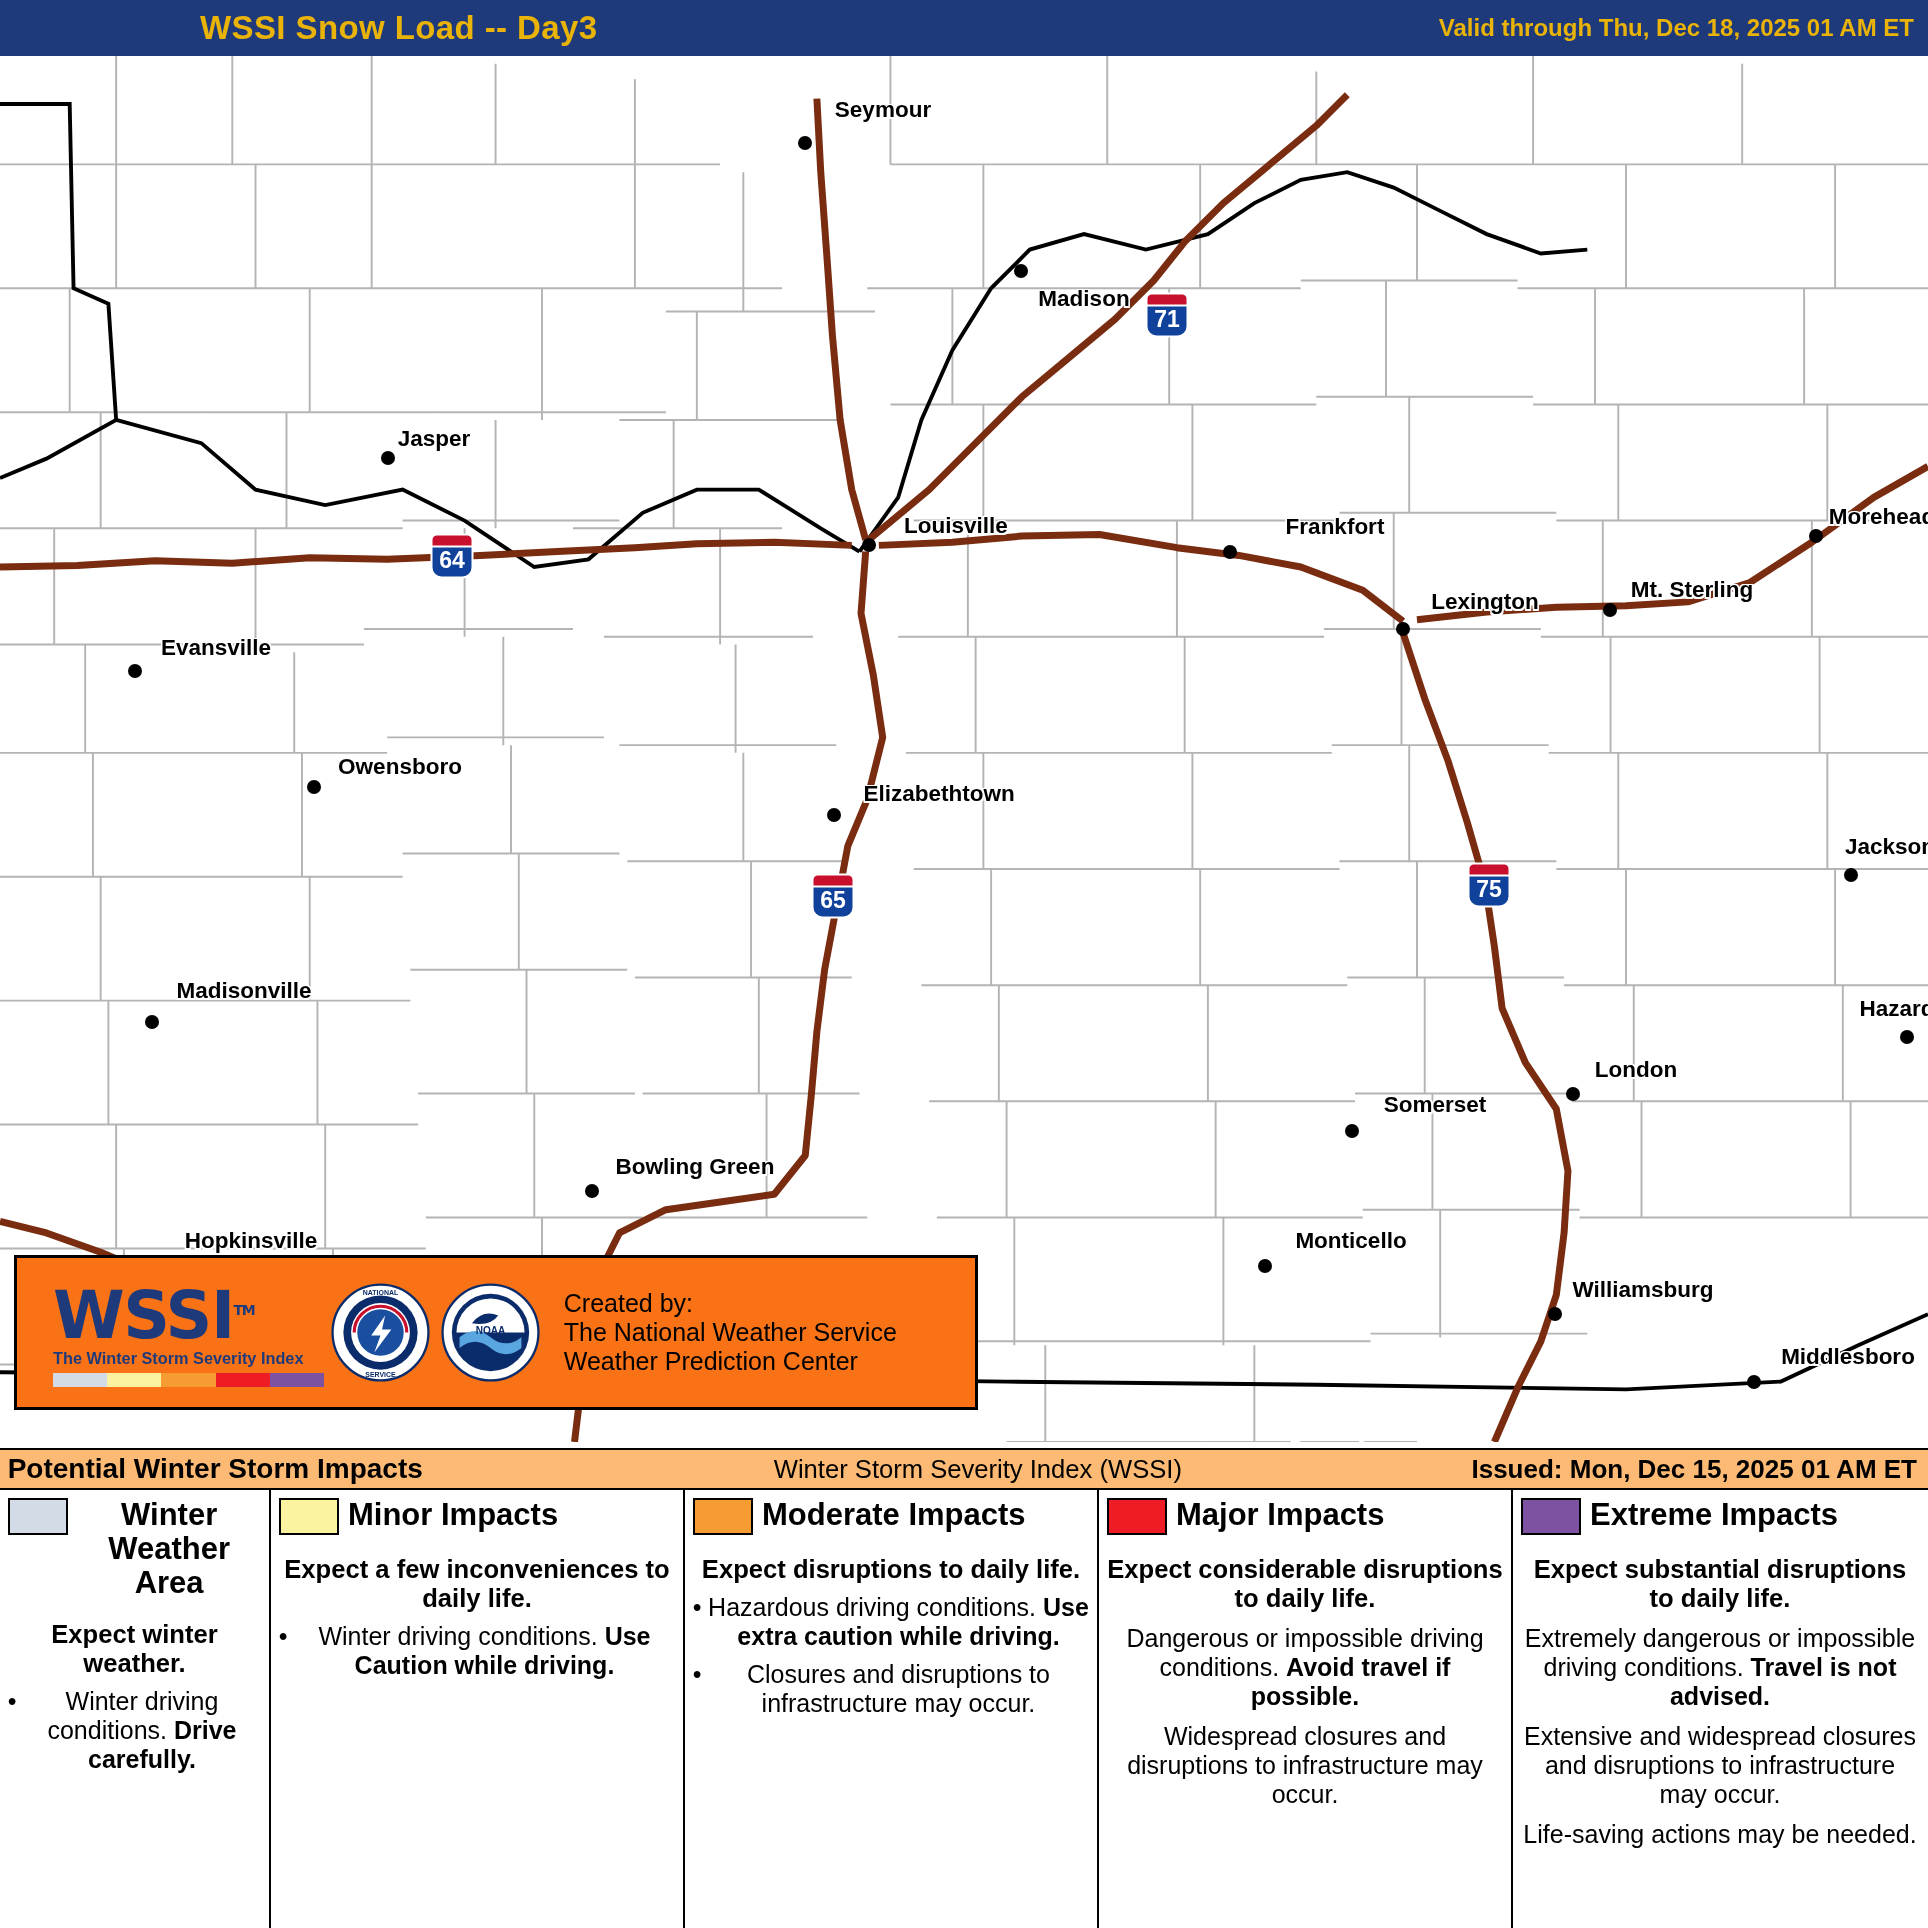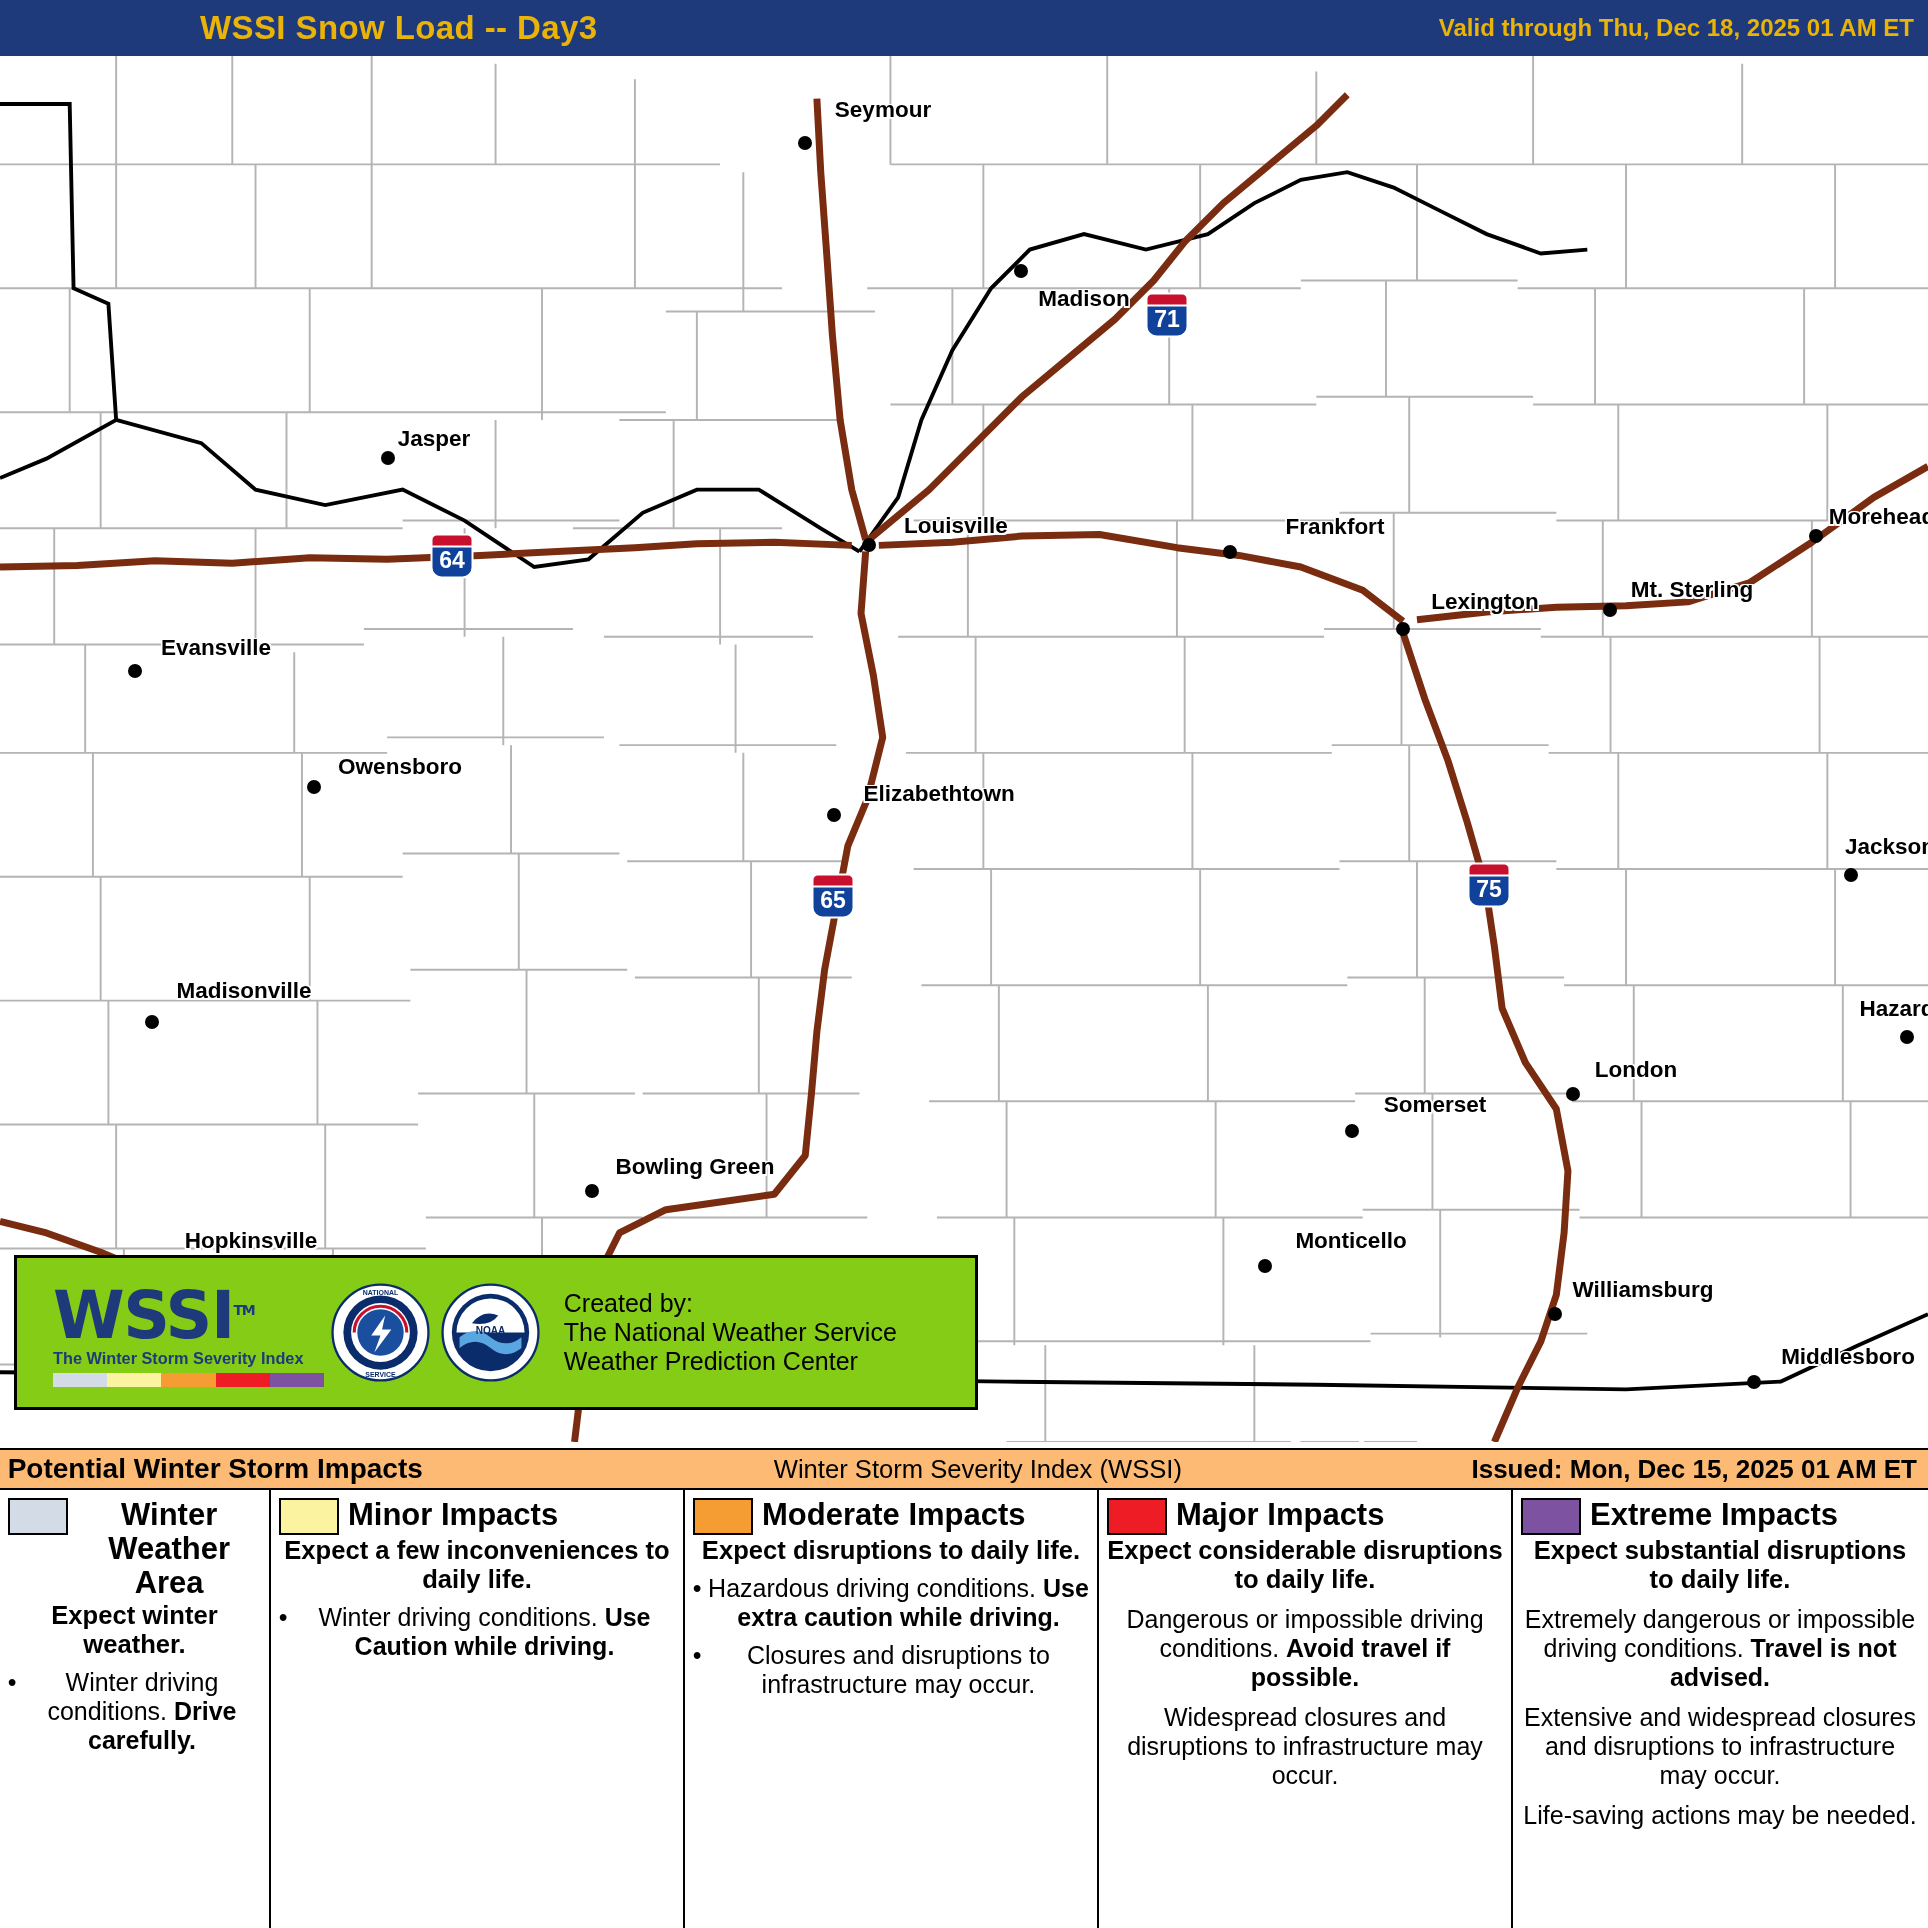--- a/index.html
+++ b/index.html
@@ -105,21 +105,21 @@
     line-height: 29px;
   }
 
   
   #logo-box {
     position: absolute;
     left: 14px;
     top: 1255px;
     width: 964px;
     height: 155px;
-    background: #84cc16;
+    background: #f97316;
     border: 3.9px solid #000;
     box-sizing: border-box;
     display: flex;
     align-items: center;
   }
   .wssi-mark { width: 302px; padding-left: 36px; box-sizing: border-box; }
   .wssi-word {
     font-size: 65px;
     font-weight: bold;
     color: #1f3a7a;
@@ -204,21 +204,21 @@
     font-size: 31px;
     font-weight: bold;
     color: #000;
     line-height: 34px;
   }
   .leg-lead {
     font-size: 25.6px;
     font-weight: bold;
     color: #000;
     line-height: 29px;
-    margin-top: 1px;
+    margin-top: 20px;
   }
   .leg-bullet {
     font-size: 25px;
     color: #000;
     line-height: 29px;
     margin-top: 9.3px;
     display: flex;
     gap: 6.2px;
   }
   .leg-bullet .bdot { flex: 0 0 auto; }

